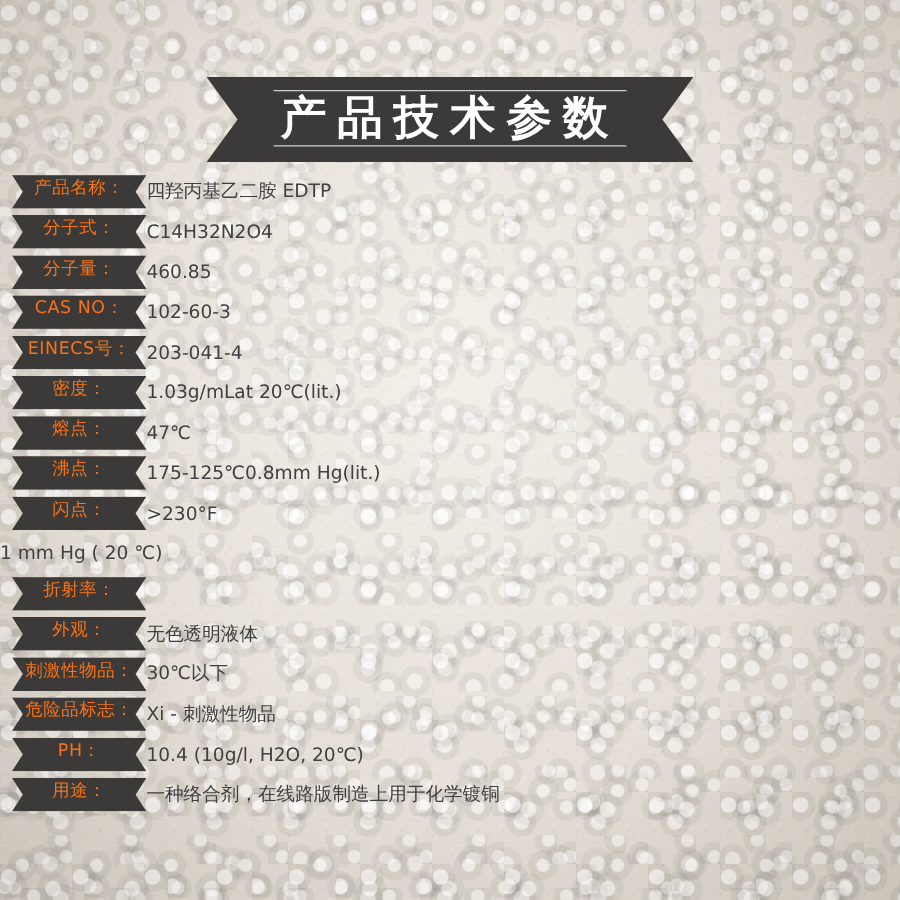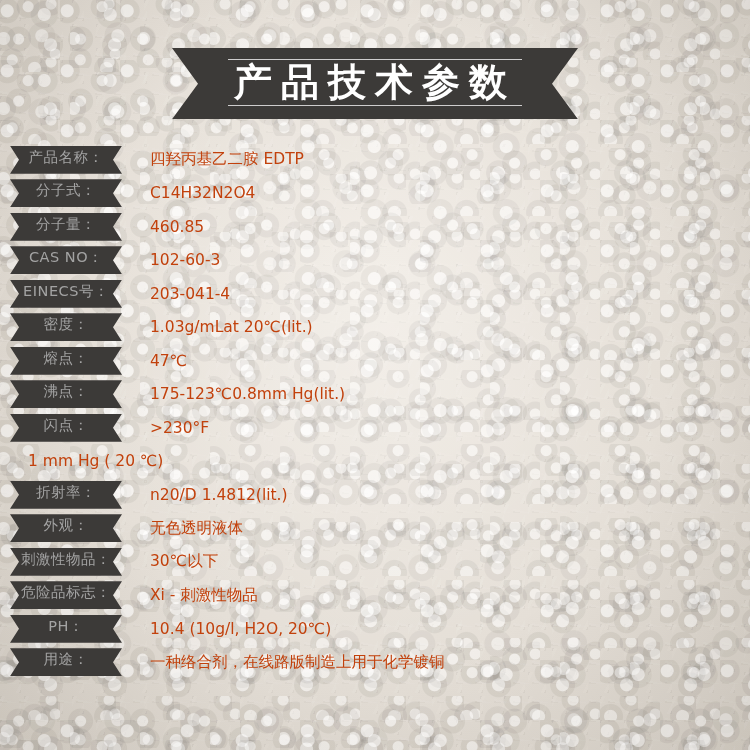--- a/index.html
+++ b/index.html
@@ -53,21 +53,21 @@
 
   #content {
     position: relative;
     width: 750px;
     height: 750px;
   }
 
   
   #banner-wrap {
     position: absolute;
-    top: 48px;
+    top: 64px;
     left: 0;
     width: 750px;
     display: flex;
     justify-content: center;
   }
   .banner {
     position: relative;
     background: #3c3a38;
     color: #ffffff;
     padding: 11px 56px 13px 56px;
@@ -96,34 +96,33 @@
   }
   .spec-row {
     display: flex;
     align-items: center;
     height: 33.5px;
   }
   .spec-label {
     width: 112px;
     margin-left: 10px;
     background: #3c3a38;
-    color: #a3a3a3;
+    color: #f97316;
     font-size: 14.5px;
     height: 28px;
     line-height: 23px;
     text-align: center;
     letter-spacing: 0.5px;
     font-family: "DejaVu Sans", "Liberation Sans", sans-serif;
     clip-path: polygon(0 0, 100% 0, calc(100% - 9px) 50%, 100% 100%, 0 100%, 9px 50%);
     white-space: nowrap;
     overflow: hidden;
   }
   .spec-value {
-    margin-left: 28px;
-    color: #c2410c;
+    color: #404040;
     font-size: 15.5px;
     font-family: "DejaVu Sans", "Liberation Sans", sans-serif;
     white-space: nowrap;
   }
 </style>
 </head>
 <body>
 
 <div id="bg-texture"></div>
 <div id="bg-vignette"></div>
@@ -168,35 +167,34 @@
       <div class="spec-value">1.03g/mLat 20℃(lit.)</div>
     </div>
 
     <div class="spec-row">
       <div class="spec-label">熔点：</div>
       <div class="spec-value">47℃</div>
     </div>
 
     <div class="spec-row">
       <div class="spec-label">沸点：</div>
-      <div class="spec-value">175-123℃0.8mm Hg(lit.)</div>
+      <div class="spec-value">175-125℃0.8mm Hg(lit.)</div>
     </div>
 
     <div class="spec-row">
       <div class="spec-label">闪点：</div>
       <div class="spec-value">&gt;230°F</div>
     </div>
 
     <div class="spec-row">
       <div class="spec-value">1 mm Hg ( 20 ℃)</div>
     </div>
 
     <div class="spec-row">
       <div class="spec-label">折射率：</div>
-      <div class="spec-value">n20/D 1.4812(lit.)</div>
     </div>
 
     <div class="spec-row">
       <div class="spec-label">外观：</div>
       <div class="spec-value">无色透明液体</div>
     </div>
 
     <div class="spec-row">
       <div class="spec-label">刺激性物品：</div>
       <div class="spec-value">30℃以下</div>

